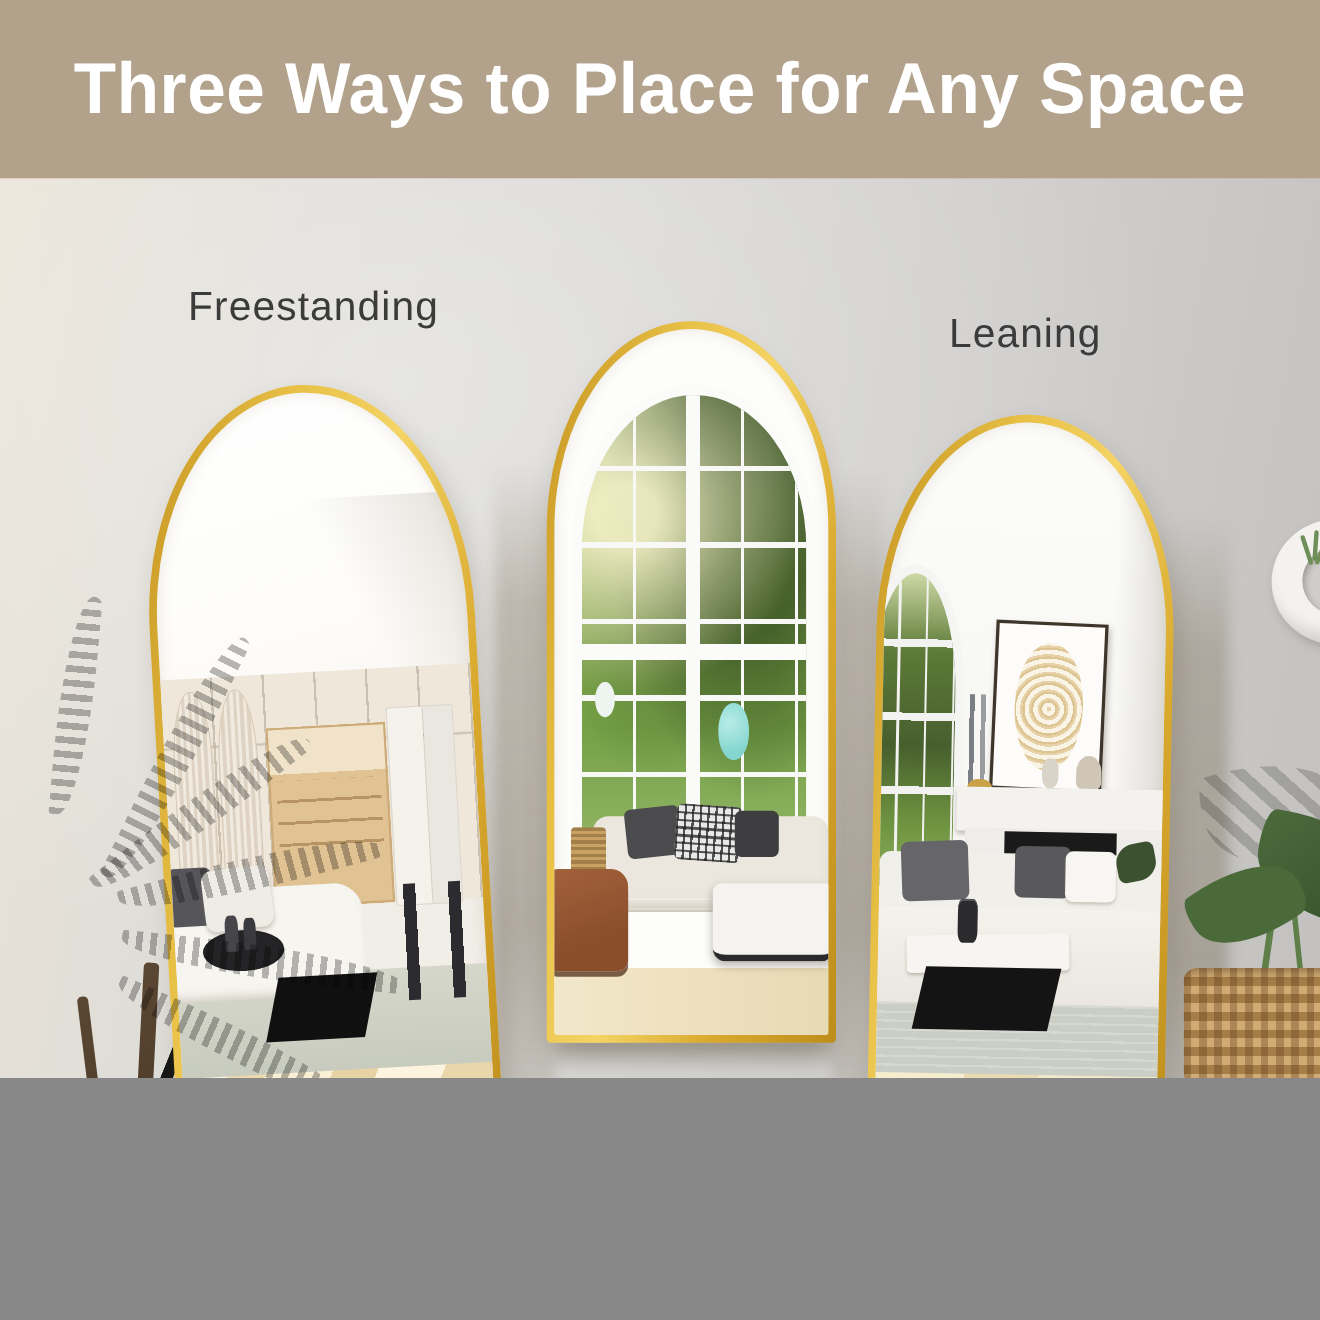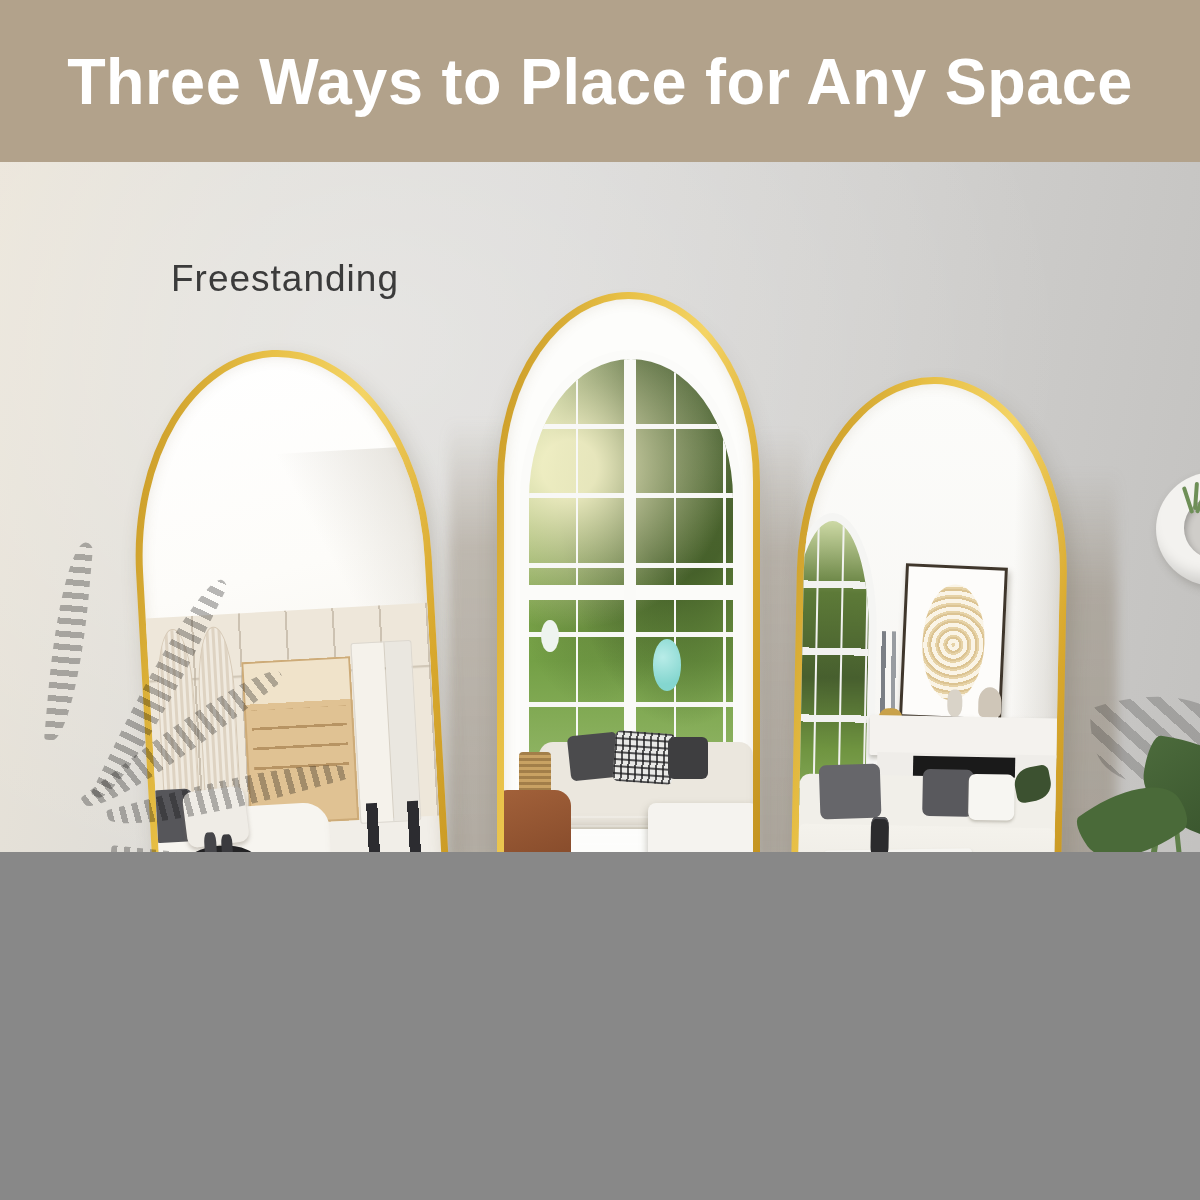--- a/index.html
+++ b/index.html
@@ -1,16 +1,16 @@
 <!DOCTYPE html>
 <html><head>
 <meta charset="utf-8">
 <style>
   html,body{margin:0;padding:0;background:#888;}
-  .stage{position:relative;width:1200px;height:852px;overflow:hidden;
+  .stage{position:relative;width:1200px;height:980px;overflow:hidden;
          font-family:"Liberation Sans",sans-serif;background:#fca5a5;}
   .stage *{position:absolute;box-sizing:border-box;}
 
   
   .banner{left:0;top:0;width:1200px;height:162px;background:#b2a28b;z-index:10;
           display:flex;align-items:center;justify-content:center;}
   .banner h1{position:static;margin:0;color:#fff;font-size:63px;font-weight:bold;
              letter-spacing:0.5px;transform:scaleY(1.04);white-space:nowrap;}
 
   
@@ -329,20 +329,21 @@
   <div class="wshadow ws3"></div>
   <div class="ws-under-m2"></div>
 
   <div class="fshadow sh-m1"></div>
   <div class="fshadow sh-m3"></div>
   <div class="fshadow sh-pot"></div>
   <div class="fshadow sh-stand"></div>
   <div class="fshadow sh-book"></div>
 
   <div class="plabel lab-free">Freestanding</div>
+  <div class="plabel lab-lean">Leaning</div>
 
   <div class="kickstand"></div>
 
   <div class="mirror m1">
     <div class="glass">
       <div class="m1-shade"></div>
       <div class="m1-cab"></div>
       <div class="m1-arch a1"></div>
       <div class="m1-arch a2"></div>
       <div class="m1-shelf"></div>

